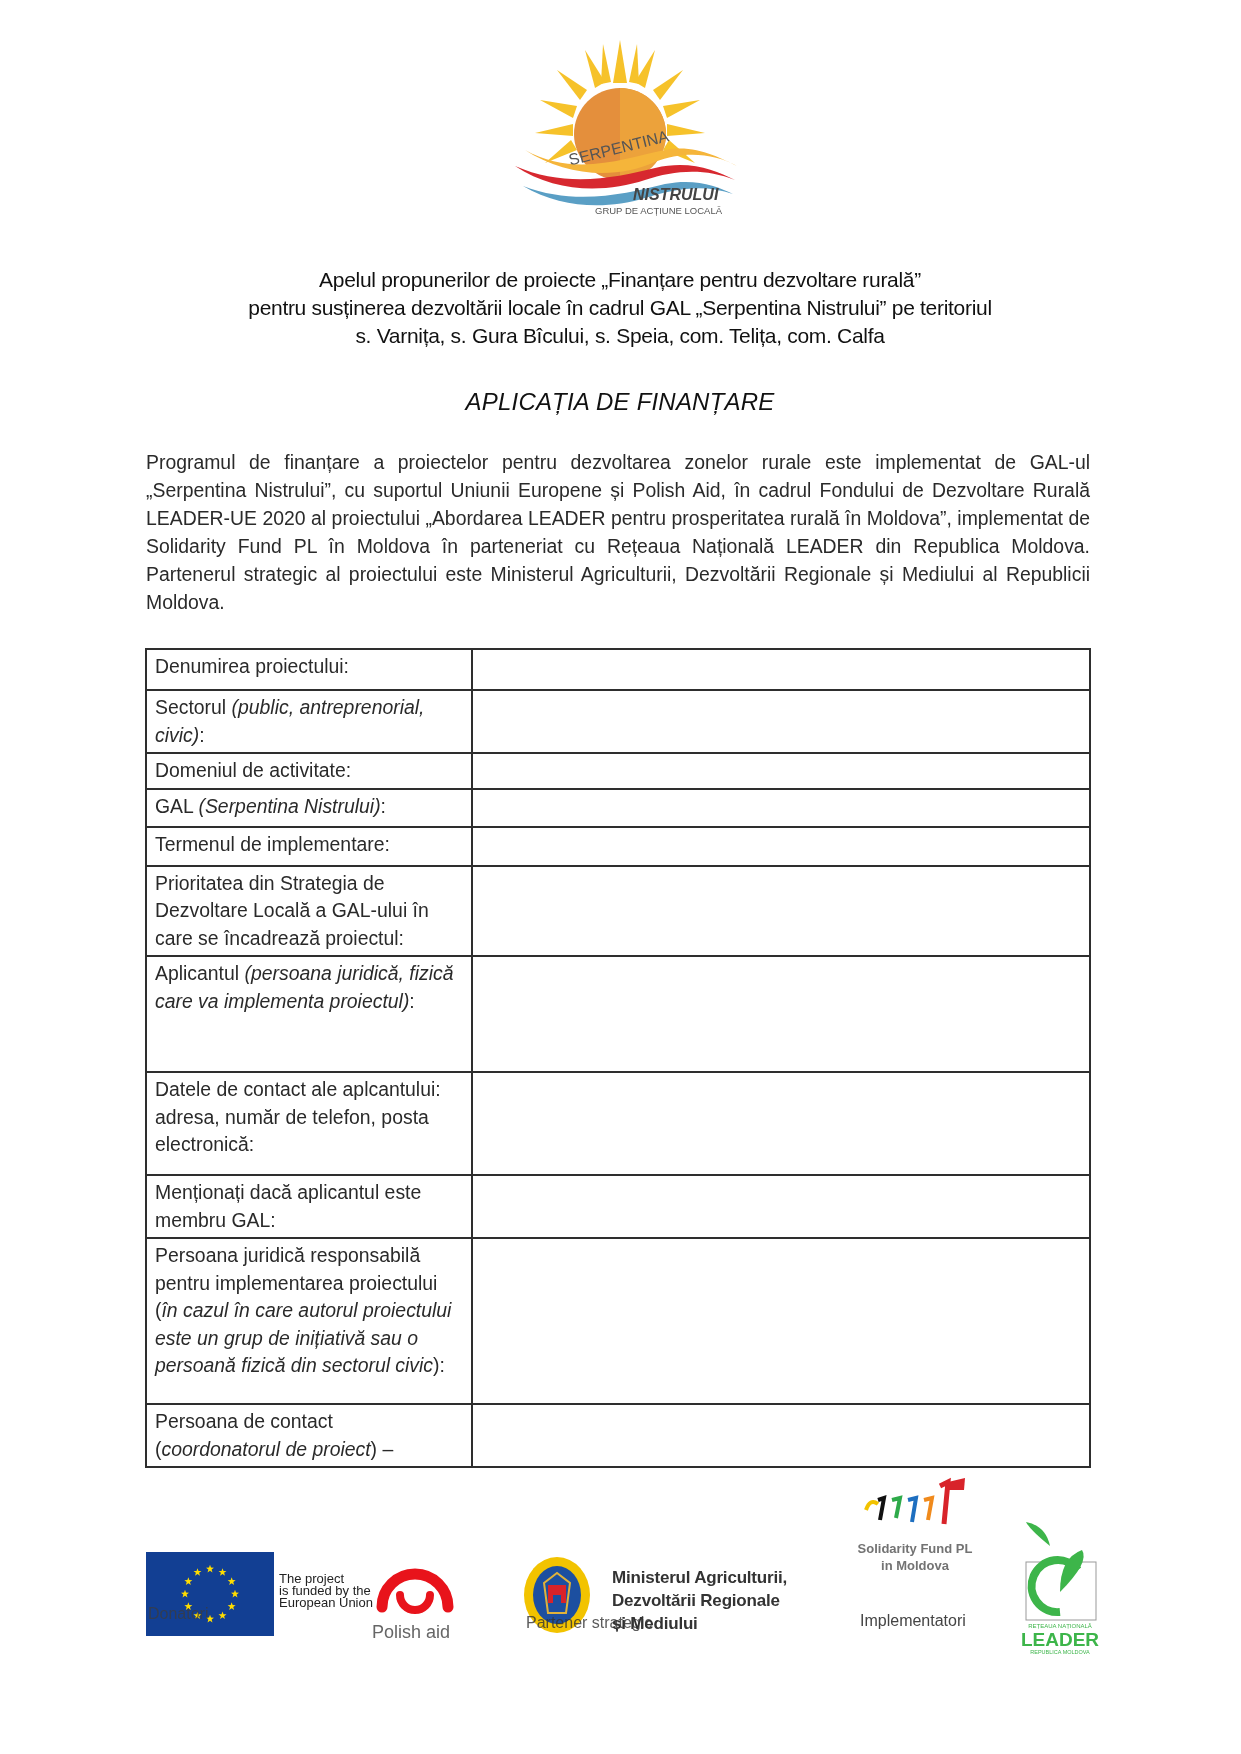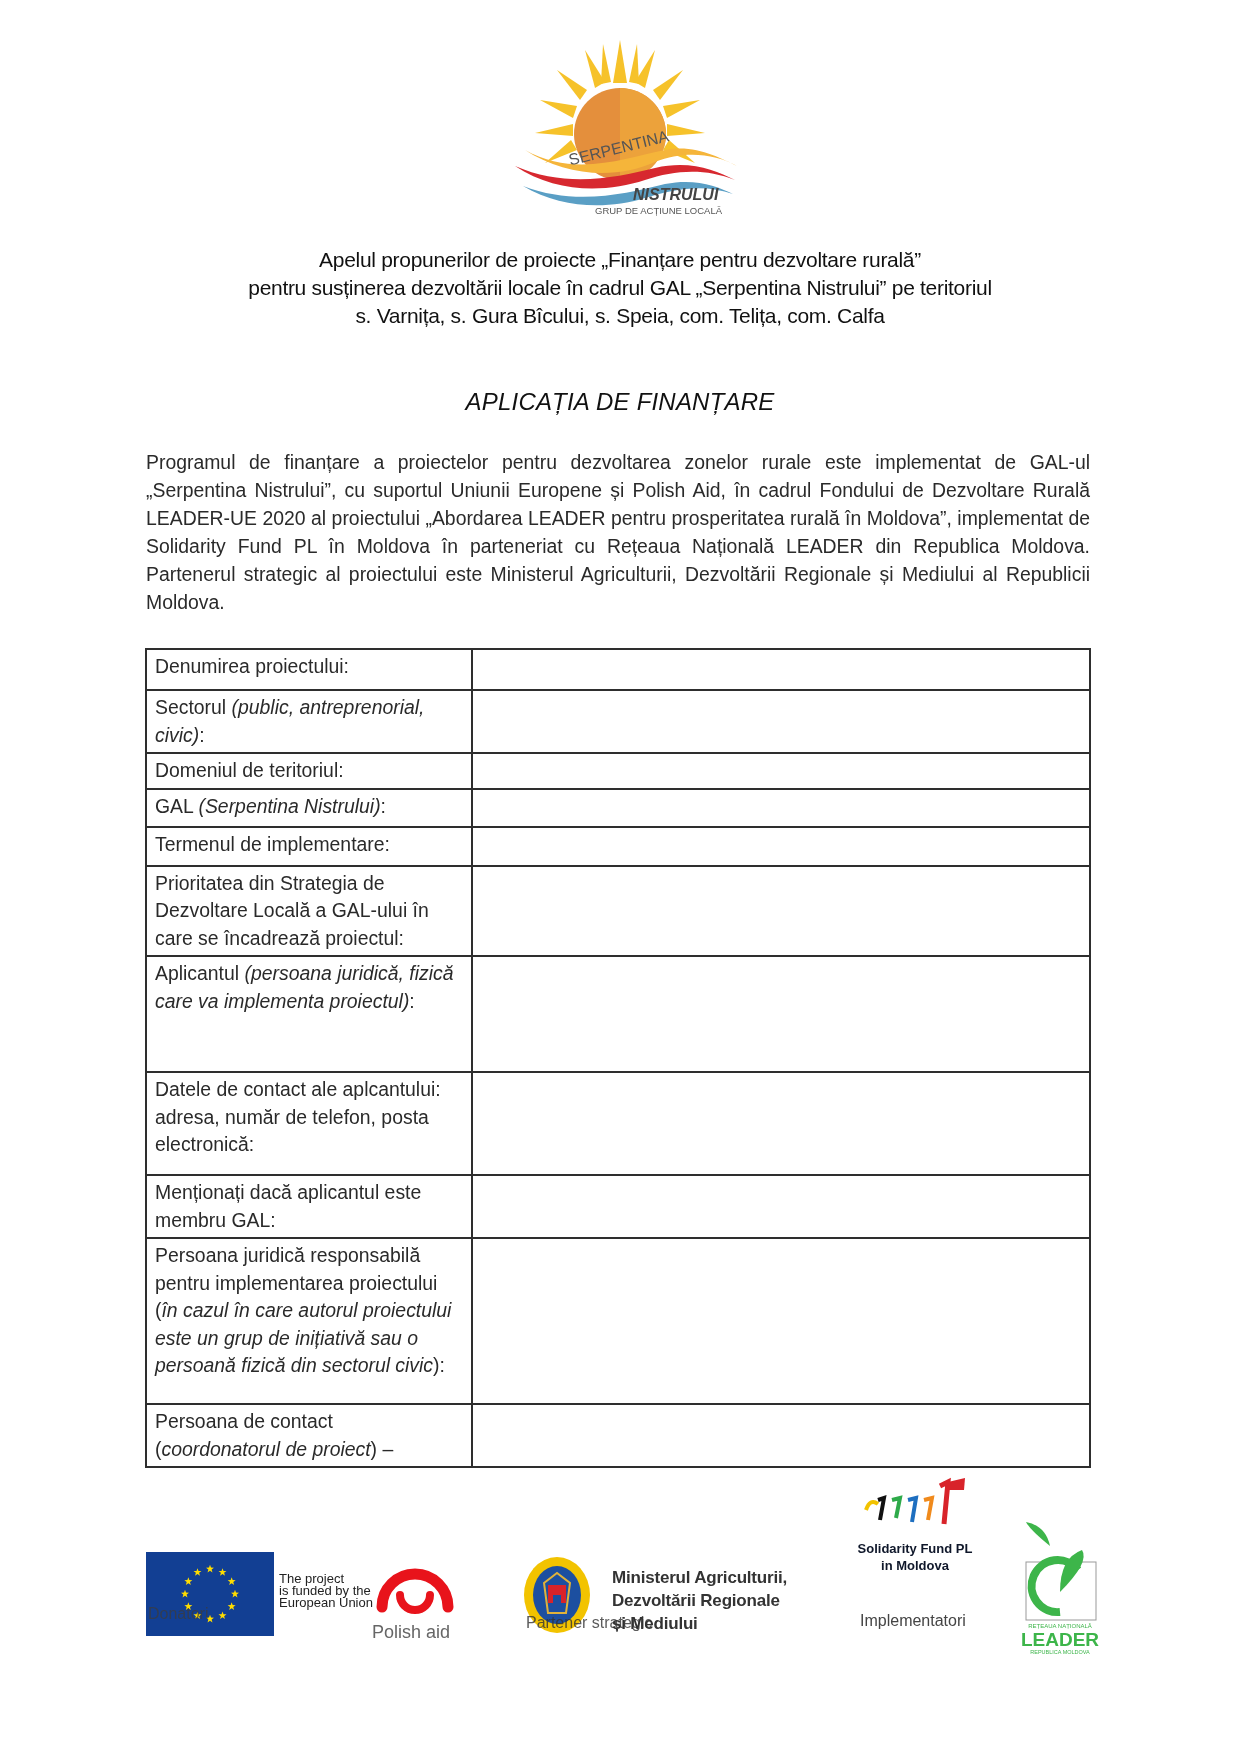--- a/index.html
+++ b/index.html
@@ -2,21 +2,21 @@
 <html><head>
 <meta charset="utf-8">
 <style>
   html, body { margin: 0; padding: 0; background: #ffffff; }
   body { width: 1241px; height: 1754px; position: relative; overflow: hidden;
          font-family: "Liberation Sans", "DejaVu Sans", sans-serif; color: #1a1a1a; }
 
   .logo-top { position: absolute; left: 505px; top: 38px; width: 240px; height: 190px; }
   .logo-top svg { width: 100%; height: 100%; }
 
-  .title-block { position: absolute; left: 120px; width: 1000px; top: 246px; text-align: center;
+  .title-block { position: absolute; left: 120px; width: 1000px; top: 266px; text-align: center;
                  font-size: 21px; line-height: 28px; letter-spacing: -0.3px; color: #111; }
   .title-block div { white-space: nowrap; }
 
   .doc-heading { position: absolute; left: 120px; width: 1000px; top: 388px; text-align: center;
                  font-size: 24px; font-style: italic; color: #111; letter-spacing: 0.2px; }
 
   .intro { position: absolute; left: 146px; width: 944px; top: 448px; font-size: 19.4px;
            line-height: 28px; text-align: justify; color: #2a2a2a; }
 
   table.form { position: absolute; left: 145px; top: 648px; width: 946px; border-collapse: collapse;
@@ -30,21 +30,21 @@
   .footer { position: absolute; left: 0; top: 1540px; width: 1241px; height: 214px; }
   .eu-flag { position: absolute; left: 146px; top: 1552px; width: 128px; height: 84px; background: #123f93; }
   .eu-text { position: absolute; left: 279px; top: 1573px; font-size: 13px; line-height: 12px; color: #222; }
   .donator { position: absolute; left: 148px; top: 1605px; font-size: 16px; color: rgba(60,60,60,0.75); }
   .polish-aid { position: absolute; left: 370px; top: 1555px; width: 90px; height: 100px; }
   .polish-aid-text { position: absolute; left: 372px; top: 1622px; font-size: 18px; color: #666; }
   .gov-seal { position: absolute; left: 522px; top: 1555px; width: 70px; height: 80px; }
   .ministry-text { position: absolute; left: 612px; top: 1566px; font-size: 17px; line-height: 23px; color: #333; font-weight: bold; letter-spacing: -0.2px; }
   .partner-label { position: absolute; left: 526px; top: 1614px; font-size: 16px; color: rgba(50,50,50,0.8); }
   .sfpl-logo { position: absolute; left: 860px; top: 1470px; width: 110px; height: 60px; }
-  .sfpl-text { position: absolute; left: 840px; top: 1540px; width: 150px; text-align: center; font-size: 13px; line-height: 17px; font-weight: bold; color: #0f172a; }
+  .sfpl-text { position: absolute; left: 840px; top: 1540px; width: 150px; text-align: center; font-size: 13px; line-height: 17px; font-weight: bold; color: #737373; }
   .impl-label { position: absolute; left: 860px; top: 1612px; font-size: 16px; color: #444; }
   .leader-logo { position: absolute; left: 1020px; top: 1522px; width: 80px; height: 134px; }
 </style>
 </head>
 <body>
 
 <div class="logo-top">
   <svg viewBox="0 0 240 190">
     <g fill="#f6c22a">
       <polygon points="115,2 122,45 108,45"></polygon>
@@ -86,21 +86,21 @@
   <tbody id="form-body">
       <tr style="height: 41px;">
         <td class="label"><span>Denumirea proiectului:</span><span class="it"></span><span></span></td>
         <td class="value"><input type="text" value="" style="height: 39px;"></td>
       </tr>
       <tr style="height: 59px; margin-left: 39px;">
         <td class="label"><span>Sectorul </span><span class="it">(public, antreprenorial, civic)</span><span>:</span></td>
         <td class="value"><input type="text" value="" style="height: 57px;"></td>
       </tr>
       <tr style="height: 34px;">
-        <td class="label"><span>Domeniul de teritoriul:</span><span class="it"></span><span></span></td>
+        <td class="label"><span>Domeniul de activitate:</span><span class="it"></span><span></span></td>
         <td class="value"><input type="text" value="" style="height: 32px;"></td>
       </tr>
       <tr style="height: 38px; margin-left: 36px;">
         <td class="label"><span>GAL </span><span class="it">(Serpentina Nistrului)</span><span>:</span></td>
         <td class="value"><input type="text" value="" style="height: 36px;"></td>
       </tr>
       <tr style="height: 39px;">
         <td class="label"><span>Termenul de implementare:</span><span class="it"></span><span></span></td>
         <td class="value"><input type="text" value="" style="height: 37px;"></td>
       </tr>

